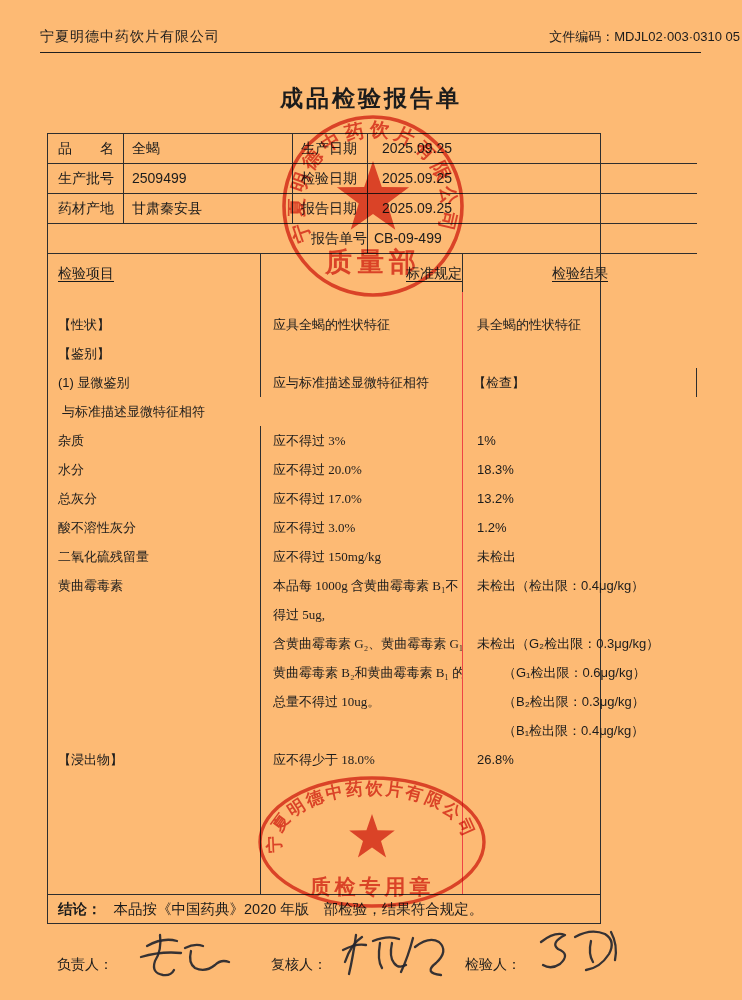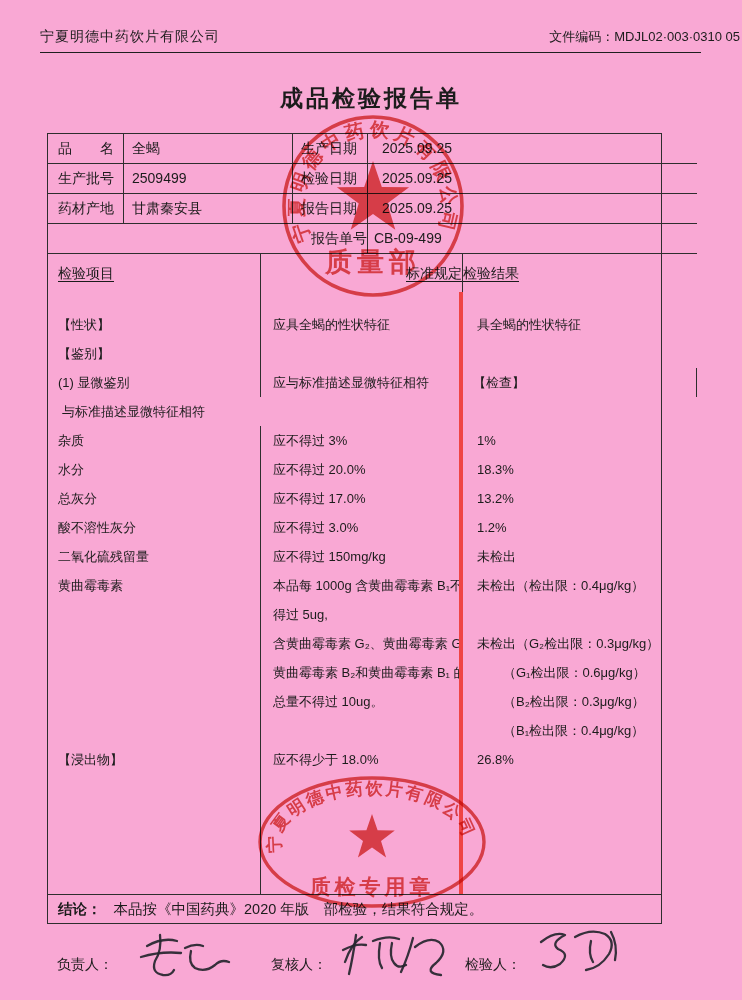--- a/index.html
+++ b/index.html
@@ -1,31 +1,31 @@
 <!DOCTYPE html>
 <html><head>
 <meta charset="utf-8">
 <style>
   html,body{margin:0;padding:0;background:#ffffff;}
   body{width:742px;height:1000px;position:relative;overflow:hidden;
        font-family:"Liberation Sans",sans-serif;color:#1c1c1c;
        -webkit-font-smoothing:antialiased;}
-  .page{position:relative;width:742px;height:1000px;background:#f9a8d4;}
+  .page{position:relative;width:742px;height:1000px;background:#fdba74;}
 
   
   .top-bar{display:flex;justify-content:space-between;align-items:flex-end;
            padding:28px 0 0 40px;width:700px;}
   .company{font-size:14px;letter-spacing:1px;}
   .doc-code{font-size:13px;white-space:nowrap;}
   .rule{margin:6px 0 0 40px;width:661px;border-top:1.6px solid #1f1f1f;}
   .title{margin:30px 0 0 0;text-align:center;font-size:23px;font-weight:bold;
          letter-spacing:3px;}
 
   
-  .sheet{position:absolute;top:133px;left:47px;width:615px;
+  .sheet{position:absolute;top:133px;left:47px;width:554px;
          border:1px solid #2e2e2e;box-sizing:border-box;background:transparent;}
   .sheet *{box-sizing:border-box;}
 
   .info-grid{display:grid;grid-template-columns:76px 169px 75px 329px;}
   .ig{height:30px;line-height:29px;font-size:14px;border-bottom:1px solid #2e2e2e;
       padding-left:8px;white-space:pre;overflow:hidden;}
   .igl{padding-left:10px;}
   .bR{border-right:1px solid #2e2e2e;}
   .val{padding-left:8px;}
   .dval{padding-left:14px;}
@@ -34,27 +34,27 @@
   .rn{height:30px;line-height:29px;font-size:14px;border-bottom:1px solid #2e2e2e;
       white-space:pre;overflow:hidden;}
   .rn.l{padding-left:10px;border-right:1px solid #2e2e2e;text-align:right;}
   .rn.r{padding-left:6px;}
 
   .main-header{display:grid;grid-template-columns:213px 202px 234px;}
   .mh{height:38px;line-height:38px;font-size:14px;overflow:hidden;}
   .mh span{text-decoration:underline;text-underline-offset:3px;}
   .mh.c1{padding-left:10px;border-right:1px solid #2e2e2e;}
   .mh.c2{text-align:right;border-right:1px solid #2e2e2e;}
-  .mh.c3{text-align:left;}
+  .mh.c3{text-align:center;}
 
   .main-body{display:grid;grid-template-columns:213px 202px 234px;}
   .mb{white-space:pre;line-height:29px;font-size:13px;min-height:29px;
       overflow:hidden;padding:0 2px 0 10px;}
   .mb.c1{border-right:1px solid #2e2e2e;}
-  .mb.c2{border-right:4px solid #ef4444;padding-left:12px;}
+  .mb.c2{border-right:1px solid #ef4444;padding-left:12px;font-family:Liberation Serif, serif;}
   .mb.c3{padding-left:14px;}
   .pt{padding-top:18px;}
   .fill{height:120px;}
 
   .conclusion{border-top:1px solid #2e2e2e;height:29px;display:flex;
               align-items:center;padding-left:10px;font-size:14.5px;
               white-space:pre;overflow:hidden;}
   .conclusion .lab{font-weight:bold;margin-right:12px;}
 
   

